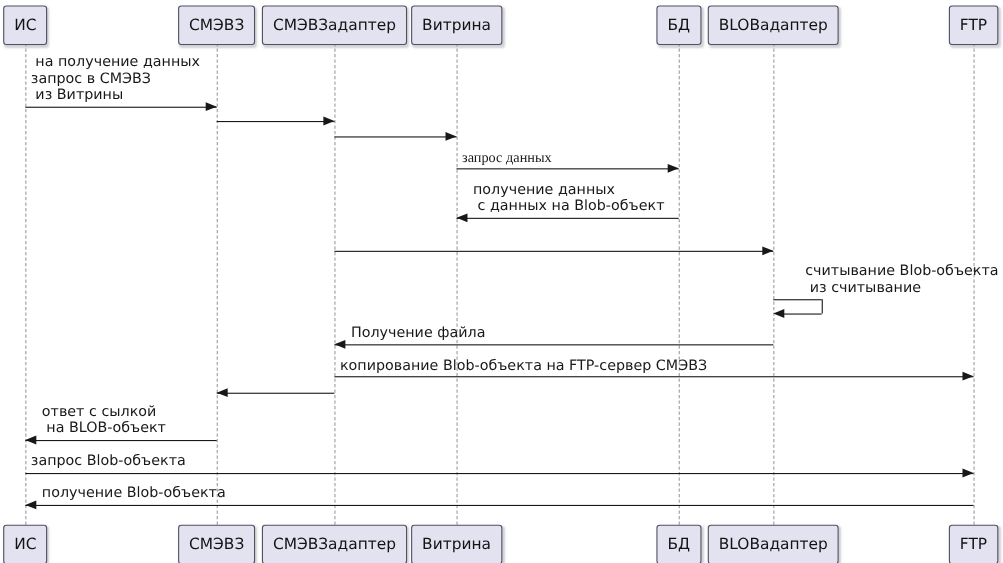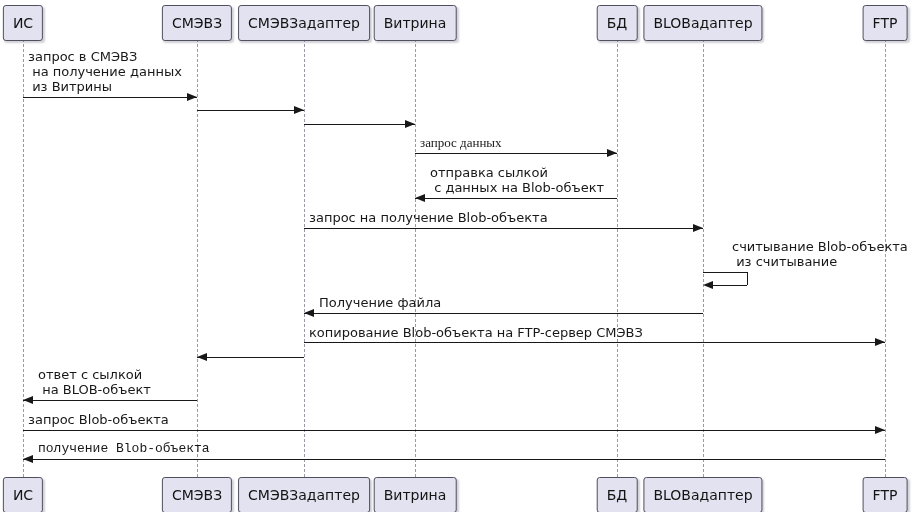--- a/index.html
+++ b/index.html
@@ -79,44 +79,41 @@
     </div>
     <div class="pbox" style="left: 885px; top: 5px;">
       <span>FTP</span>
     </div>
     <div class="pbox" style="left: 885px; top: 477px;">
       <span>FTP</span>
     </div>
     <div class="msg-line" style="left: 23px; top: 97px; width: 174px;"></div>
     <div class="arrowhead-right" style="left: 187px; top: 93px;"></div>
     <div class="msg-label" style="left: 28px; bottom: 418px;">
+      <div> на получение данных</div>
       <div>запрос в СМЭВЗ</div>
-      <div> на получение данных</div>
       <div> из Витрины</div>
     </div>
     <div class="msg-line" style="left: 197px; top: 110px; width: 107px;"></div>
     <div class="arrowhead-right" style="left: 294px; top: 106px;"></div>
     <div class="msg-line" style="left: 304px; top: 124px; width: 111px;"></div>
     <div class="arrowhead-right" style="left: 405px; top: 120px;"></div>
     <div class="msg-line" style="left: 415px; top: 153px; width: 202px;"></div>
     <div class="arrowhead-right" style="left: 607px; top: 149px;"></div>
     <div class="msg-label" style="left: 420px; bottom: 362px; font-family: Liberation Serif, serif;">
       <div>запрос данных</div>
     </div>
     <div class="msg-line" style="left: 415px; top: 198px; width: 202px;"></div>
     <div class="arrowhead-left" style="left: 415px; top: 194px;"></div>
     <div class="msg-label" style="left: 430px; bottom: 317px;">
-      <div>отправка сылкой</div>
+      <div>получение данных</div>
       <div> с данных на Blob-объект</div>
     </div>
     <div class="msg-line" style="left: 304px; top: 228px; width: 399px;"></div>
     <div class="arrowhead-right" style="left: 693px; top: 224px;"></div>
-    <div class="msg-label" style="left: 309px; bottom: 287px;">
-      <div>запрос на получение Blob-объекта</div>
-    </div>
     <div class="msg-line" style="left: 703px; top: 272px; width: 44px;"></div>
     <div class="msg-vline" style="left: 747px; top: 272px; height: 13px;"></div>
     <div class="msg-line" style="left: 711px; top: 285px; width: 36px;"></div>
     <div class="arrowhead-left" style="left: 703px; top: 281px;"></div>
     <div class="msg-label" style="left: 708px; bottom: 243px; margin-left: 24px;">
       <div>считывание Blob-объекта</div>
       <div> из считывание</div>
     </div>
     <div class="msg-line" style="left: 304px; top: 313px; width: 399px;"></div>
     <div class="arrowhead-left" style="left: 304px; top: 309px;"></div>
@@ -136,16 +133,16 @@
       <div>ответ с сылкой</div>
       <div> на BLOB-объект</div>
     </div>
     <div class="msg-line" style="left: 23px; top: 430px; width: 862px;"></div>
     <div class="arrowhead-right" style="left: 875px; top: 426px;"></div>
     <div class="msg-label" style="left: 28px; bottom: 85px;">
       <div>запрос Blob-объекта</div>
     </div>
     <div class="msg-line" style="left: 23px; top: 459px; width: 862px;"></div>
     <div class="arrowhead-left" style="left: 23px; top: 455px;"></div>
-    <div class="msg-label" style="left: 38px; bottom: 56px; font-family: Liberation Mono, monospace;">
+    <div class="msg-label" style="left: 38px; bottom: 56px;">
       <div>получение Blob-объекта</div>
     </div>
   </div>
 
 </body></html>

